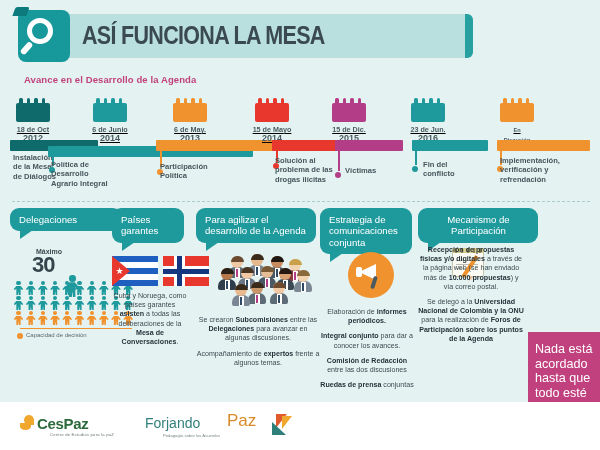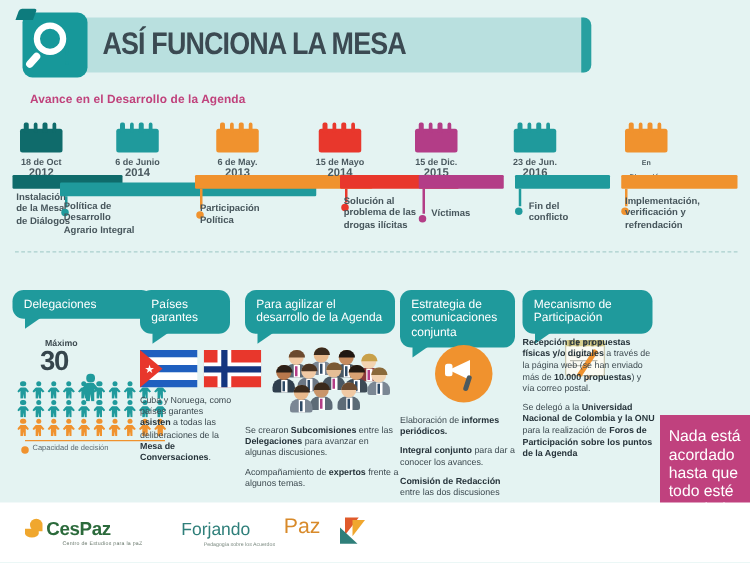--- a/index.html
+++ b/index.html
@@ -64,46 +64,46 @@
   .ribbon:after{right:-0px;border-right-color:#e4f3f2;border-width:8.5px 5px;}
   .ribbon-txt{position:absolute;left:0;top:0;width:80px;text-align:center;line-height:17px;font-size:7.5px;color:#fff;font-weight:bold;letter-spacing:0.3px;}
   .badge-circ{position:absolute;left:29px;top:56px;width:26px;height:26px;background:#fff;border-radius:50%;}
   .badge-circ-in{position:absolute;left:6px;top:3px;width:13px;height:15px;}
   .badge-circ-in:before{content:"";position:absolute;left:3px;top:0;width:8px;height:8px;background:#f2a93b;border-radius:50% 50% 0 50%;}
   .badge-circ-in:after{content:"";position:absolute;left:0;top:6px;width:8px;height:5px;background:#f2a93b;border-radius:0 0 50% 50%;}
   .badge-circ-lbl{position:absolute;left:0;bottom:1px;width:26px;text-align:center;font-size:3.5px;color:#1f9a9c;font-weight:bold;}
 
   
   .timeline { position:absolute; left:0; top:98px; width:600px; height:104px; }
-  .tl-item { position:absolute; top:0; }
+  .tl-item { position:absolute; top:0;text-decoration:underline; }
   .cal { position:relative; width:34px; height:26px; margin:0 auto; }
   .cal-body { position:absolute; left:0; top:5px; width:34px; height:19px; border-radius:2px; }
   .cal-peg { position:absolute; top:0; width:3.5px; height:8px; border-radius:1.5px; }
   .tl-date { text-align:center; font-size:7.2px; color:#4b5a60; font-weight:bold; line-height:9px; margin-top:1px; white-space:nowrap;}
   .tl-date .y { font-size:9px; }
   .tl-date .d-small { font-size:5.6px; font-weight:bold;}
   .tl-bar { position:absolute; height:11px; border-radius:1px; }
   .tl-stem { position:absolute; width:1.6px; }
   .tl-dot { position:absolute; width:6px; height:6px; border-radius:50%; }
   .tl-label { position:absolute; font-size:7.6px; font-weight:bold; color:#47565c; line-height:9.4px; }
   .tl-divider { position:absolute; left:12px; top:201px; width:578px; border-top:1.4px dashed #a9cfcd; }
 
   
   .panels { position:absolute; left:0; top:208px; width:600px; height:195px; }
-  .panel { position:absolute; top:0;margin-top:24px; }
+  .panel { position:absolute; top:0; }
   .bubble {
     position:relative; background:#1f9a9c; border-radius:9px;
     color:#fff; padding:6px 8px 6px 9px;
     font-size:9.6px; line-height:11.4px; font-weight:normal;
   }
   .bubble:after {
     content:""; position:absolute; left:10px; bottom:-8px;
     border-style:solid; border-width:9px 13px 0 0; border-color:#1f9a9c transparent transparent transparent;
   }
-  .ptext { font-size:7.1px; line-height:9.2px; color:#3d4a50; }
+  .ptext { font-size:7.1px; line-height:9.2px; color:#3d4a50;text-align:center; }
   .ptext b { font-weight:bold; color:#26333a; }
   .ptext p { margin-bottom:6px; }
 
   
   .max-lbl { position:absolute; left:26px; top:40px; font-size:7px; color:#3d4a50; font-weight:bold;}
   .num30 { position:absolute; left:22px; top:46px; font-size:22px; font-weight:bold; color:#36454c; letter-spacing:-1px; line-height:22px;}
   .bigperson { position:absolute; left:54px; top:44px; }
   .grid-people { position:absolute; left:3px; top:73px; width:122px; }
   .prow { display:flex; gap:1.2px; margin-bottom:1px; }
   .person { width:11px; height:14px; position:relative; flex:0 0 auto; }
@@ -584,21 +584,21 @@
       </div>
       <div class="ptext" id="t-estrategia" style="position:absolute;left:0;top:100px;width:94px;">
           <p><span>Elaboración de </span><b>informes periódicos.</b></p>
           <p><b>Integral conjunto</b><span> para dar a conocer los avances.</span></p>
           <p><b>Comisión de Redacción</b><span> entre las dos discusiones</span></p>
           <p><b>Ruedas de prensa</b><span> conjuntas</span></p>
         </div>
     </div>
 
     <div class="panel" id="p5" style="left:418px; width:108px;">
-      <div class="bubble" style="width:104px;white-space:pre-line;">Mecanismo de
+      <div class="bubble" style="width:120px;white-space:pre-line;text-align:center;">Mecanismo de
 Participación</div>
       <div class="note">
         <div class="note-pg"></div>
         <div class="note-top"></div>
         <div class="note-rings">
           <div class="note-ring" style="left:1px"></div>
             <div class="note-ring" style="left:7px"></div>
           <div class="note-ring" style="left:13px"></div>
             <div class="note-ring" style="left:19px"></div>
           <div class="note-ring" style="left:25px"></div>

